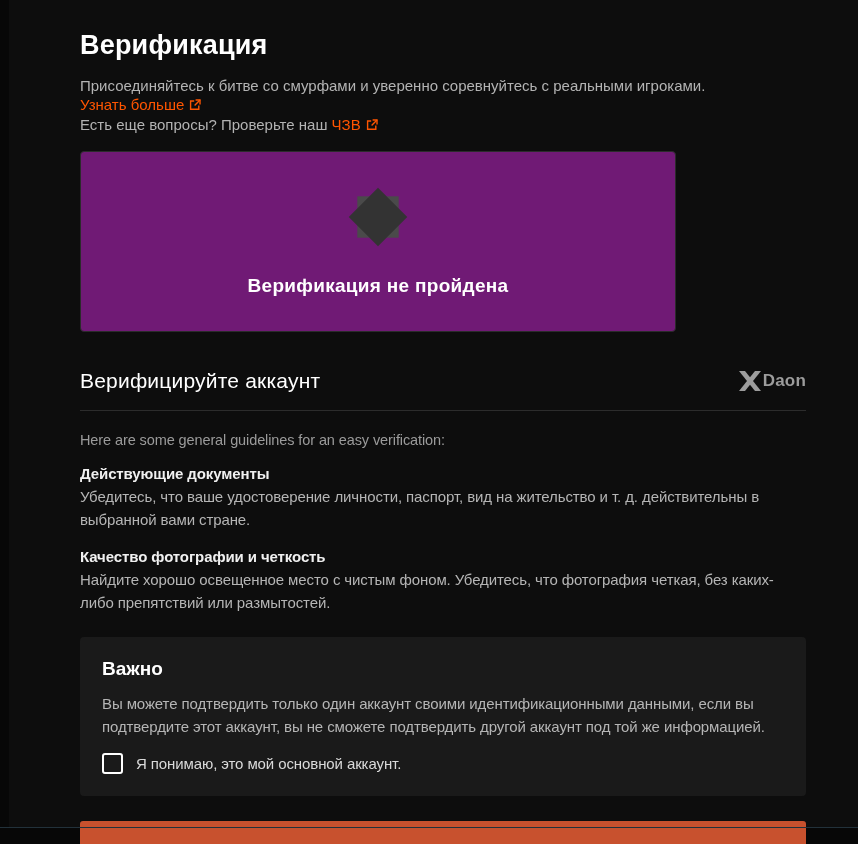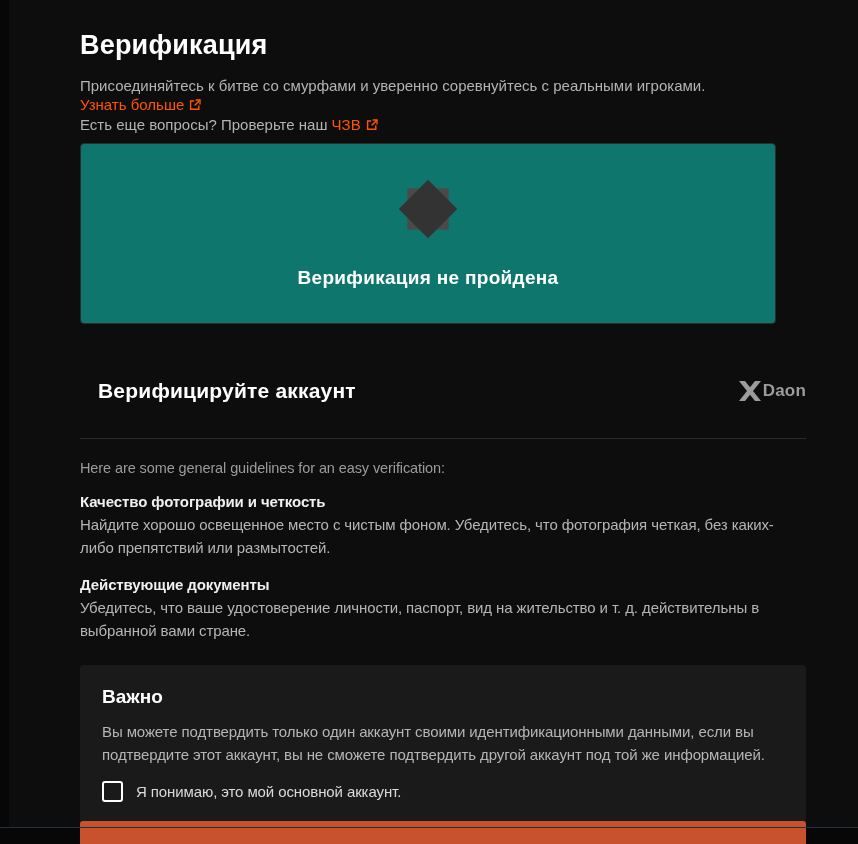--- a/index.html
+++ b/index.html
@@ -23,35 +23,35 @@
     font-size:27px;font-weight:bold;color:#ffffff;letter-spacing:.2px;
   }
   .intro{
     font-size:15px;line-height:19px;color:#b3b3b3;margin:0;
   }
   .link{
     color:#ff5500;text-decoration:none;cursor:pointer;white-space:nowrap;
   }
   .ext-icon{display:inline-block;vertical-align:-1px;margin-left:5px;}
   .status-card{
-    margin-top:8px;width:696px;height:181px;
+    margin-top:16px;width:596px;height:181px;
     border:1px solid #2b2b2b;border-radius:4px;box-sizing:border-box;
     display:flex;flex-direction:column;align-items:center;justify-content:center;
-    background:#0f766e;
+    background:#701a75;
   }
   .badge{width:60px;height:60px;}
   .status-text{
     margin-top:28px;font-size:19px;font-weight:bold;color:#ffffff;letter-spacing:.3px;
   }
   .section-head{
     display:flex;align-items:center;justify-content:space-between;
     margin-top:37px;width:726px;
   }
   .section-title{
-    margin:18px;font-size:21px;font-weight:bold;color:#ffffff;letter-spacing:.2px;
+    margin:0;font-size:21px;font-weight:normal;color:#ffffff;letter-spacing:.2px;
   }
   .provided{display:flex;align-items:center;gap:10px;}
   .provided-label{
     font-size:10px;font-weight:bold;letter-spacing:.5px;color:#9c9c9c;
   }
   .daon{display:flex;align-items:center;gap:1px;}
   .daon-name{color:#9c9c9c;font-weight:bold;font-size:17px;letter-spacing:.2px;}
   .divider{height:1px;background:#2c2c2c;margin-top:17px;width:726px;}
   .guidelines-intro{
     margin:21px 0 0 0;font-size:14.5px;color:#9b9b9b;letter-spacing:-.1px;
@@ -122,27 +122,27 @@
           <span class="daon-name">Daon</span>
         </span>
       </div>
     </div>
 
     <div class="divider"></div>
 
     <p class="guidelines-intro">Here are some general guidelines for an easy verification:</p>
 
     <div class="guide">
-      <div class="guide-title">Качество фотографии и четкость</div>
-      <div class="guide-body">Найдите хорошо освещенное место с чистым фоном. Убедитесь, что фотография четкая, без каких-либо препятствий или размытостей.</div>
+      <div class="guide-title">Действующие документы</div>
+      <div class="guide-body">Убедитесь, что ваше удостоверение личности, паспорт, вид на жительство и т. д. действительны в выбранной вами стране.</div>
     </div>
 
     <div class="guide">
-      <div class="guide-title">Действующие документы</div>
-      <div class="guide-body">Убедитесь, что ваше удостоверение личности, паспорт, вид на жительство и т. д. действительны в выбранной вами стране.</div>
+      <div class="guide-title">Качество фотографии и четкость</div>
+      <div class="guide-body">Найдите хорошо освещенное место с чистым фоном. Убедитесь, что фотография четкая, без каких-либо препятствий или размытостей.</div>
     </div>
 
 
     <div class="important">
       <div class="imp-title">Важно</div>
       <div class="imp-body">Вы можете подтвердить только один аккаунт своими идентификационными данными, если вы подтвердите этот аккаунт, вы не сможете подтвердить другой аккаунт под той же информацией.</div>
       <div class="check-row">
         <span class="checkbox"></span>
         <span class="check-label">Я понимаю, это мой основной аккаунт.</span>
       </div>

